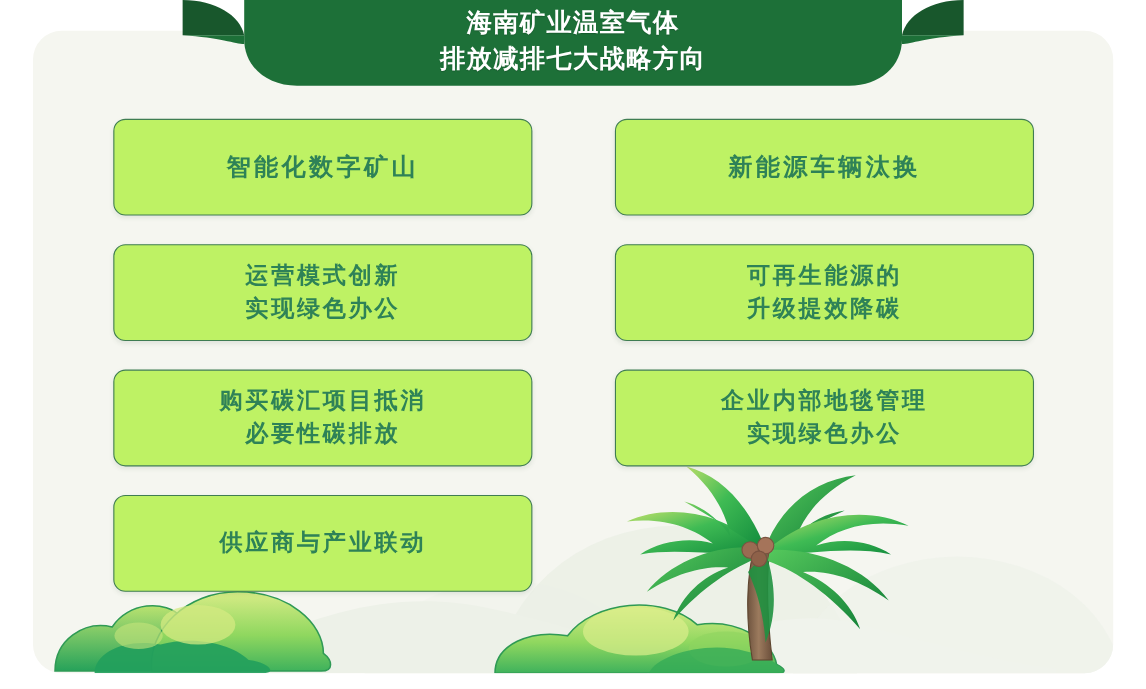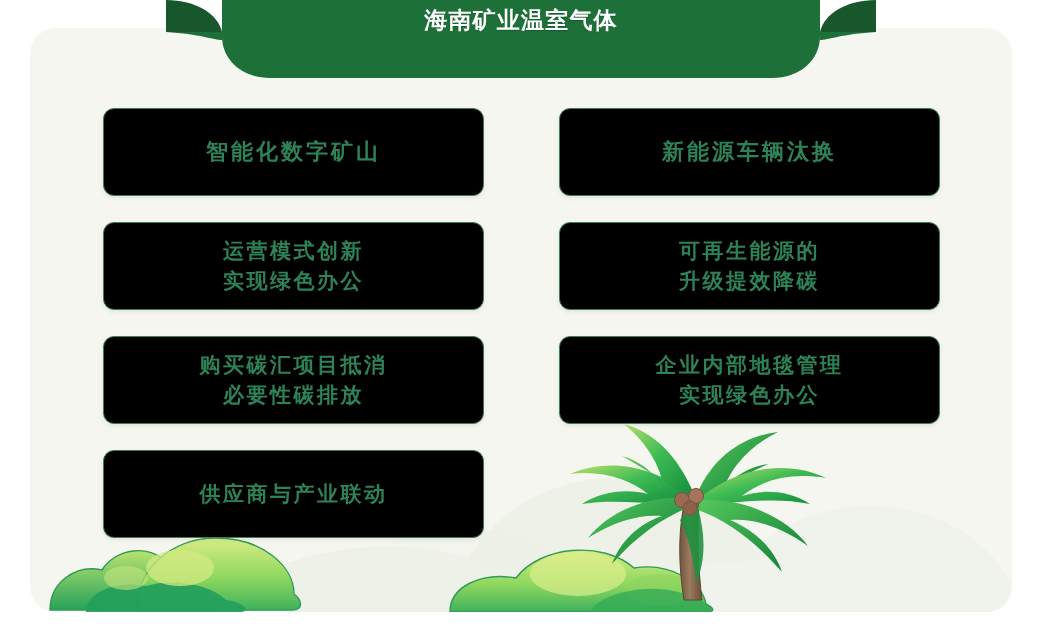--- a/index.html
+++ b/index.html
@@ -49,21 +49,21 @@
 
   
   #grid{
     position:absolute;left:103px;top:108px;
     width:838px;
   }
   .row{display:flex;gap:75px;margin-bottom:26px;}
   .card{
     width:381px;height:88px;
     box-sizing:border-box;
-    background:#000000;
+    background:#bef264;
     border:1.6px solid #3f7d52;
     border-radius:11px;
     display:flex;align-items:center;justify-content:center;
     flex-direction:column;
     box-shadow:0 2px 4px rgba(60,90,60,.10);
   }
   .card.ghost{visibility:hidden;border:none;background:none;box-shadow:none;}
   .card .ln{
     display:block;
     color:#2e8257;
@@ -219,15 +219,16 @@
 
       <path d="M222 0 H 820 V 36 C 820 60, 800 78, 772 78 H 270 C 242 78, 222 60, 222 36 Z" fill="#1d7038"></path>
 
       <path d="M166 32 H 222 V 40 C 214 40, 200 34, 166 32 Z" fill="#1d7038"></path>
       <path d="M876 32 H 820 V 40 C 828 40, 842 34, 876 32 Z" fill="#1d7038"></path>
     </svg>
   </div>
 
   <div id="ribbon-text">
     <span class="ln">海南矿业温室气体</span>
+    <span class="ln">排放减排七大战略方向</span>
   </div>
 
 </div>
 
 </body></html>

